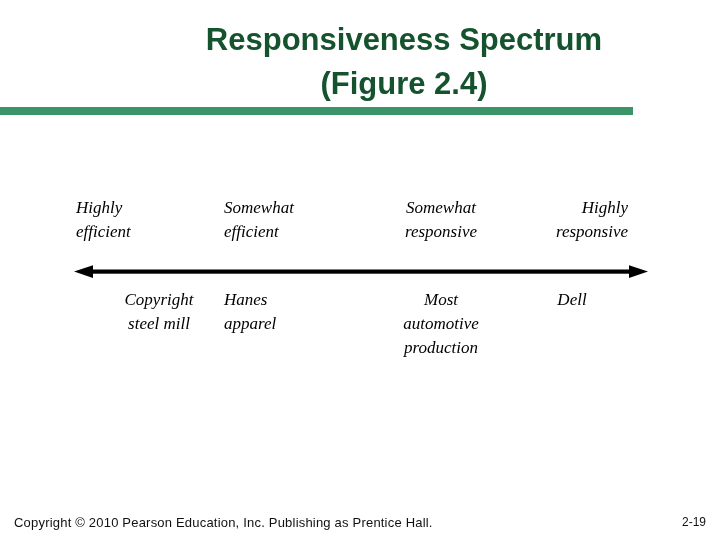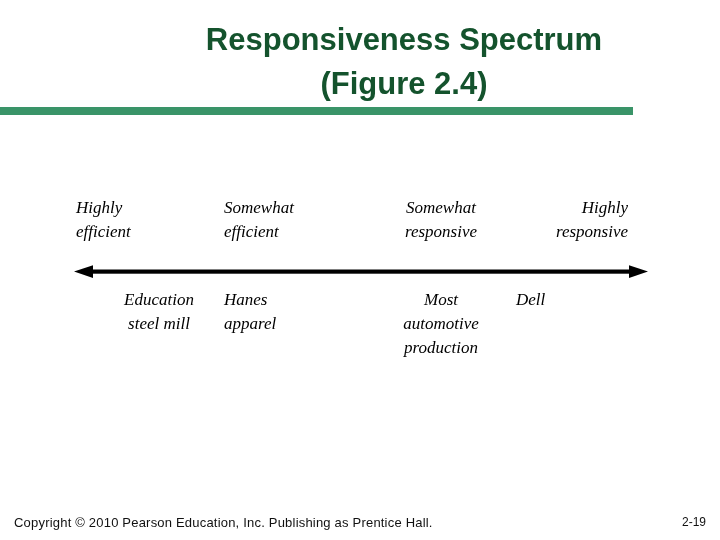--- a/index.html
+++ b/index.html
@@ -91,21 +91,21 @@
     width: 574px;
     height: 16px;
   }
   .arrow-wrap svg { display: block; }
 
   
   .row-bottom { position: absolute; top: 92px; height: 90px; width: 570px; }
   .c-bot-1 { left: 8px;   top: 0px; width: 150px; text-align: center; }
   .c-bot-2 { left: 148px; top: 0px; width: 150px; text-align: left; }
   .c-bot-3 { left: 290px; top: 0px; width: 150px; text-align: center; }
-  .c-bot-4 { left: 440px; top: 0px; width: 112px; }
+  .c-bot-4 { left: 440px; top: 0px; width: 112px; text-align: center; }
 
   
   .footer-copyright {
     position: absolute;
     left: 14px;
     top: 515px;
     font-family: "Liberation Sans", sans-serif;
     font-size: 13px;
     color: #111111;
     letter-spacing: 0.2px;
@@ -157,21 +157,21 @@
     <div class="arrow-wrap">
       <svg width="574" height="16" viewBox="0 0 574 16" xmlns="http://www.w3.org/2000/svg">
         <rect x="16" y="5.5" width="542" height="4.2" fill="#000000"></rect>
         <polygon points="0,7.6 19,1.2 19,14.0" fill="#000000"></polygon>
         <polygon points="574,7.6 555,1.2 555,14.0" fill="#000000"></polygon>
       </svg>
     </div>
 
     <div class="row-bottom">
       <div class="cell c-bot-1">
-        <span>Education</span><br>
+        <span>Copyright</span><br>
         <span>steel mill</span>
       </div>
       <div class="cell c-bot-2">
         <span>Hanes</span><br>
         <span>apparel</span>
       </div>
       <div class="cell c-bot-3">
         <span>Most</span><br>
         <span>automotive</span><br>
         <span>production</span>

